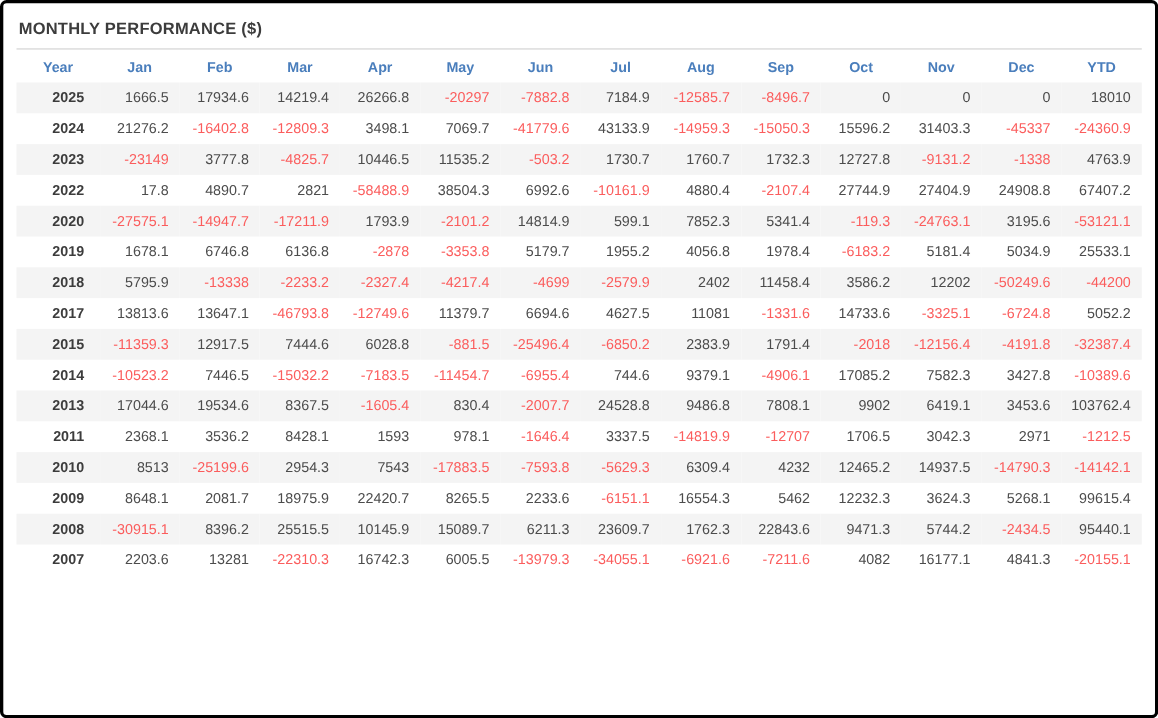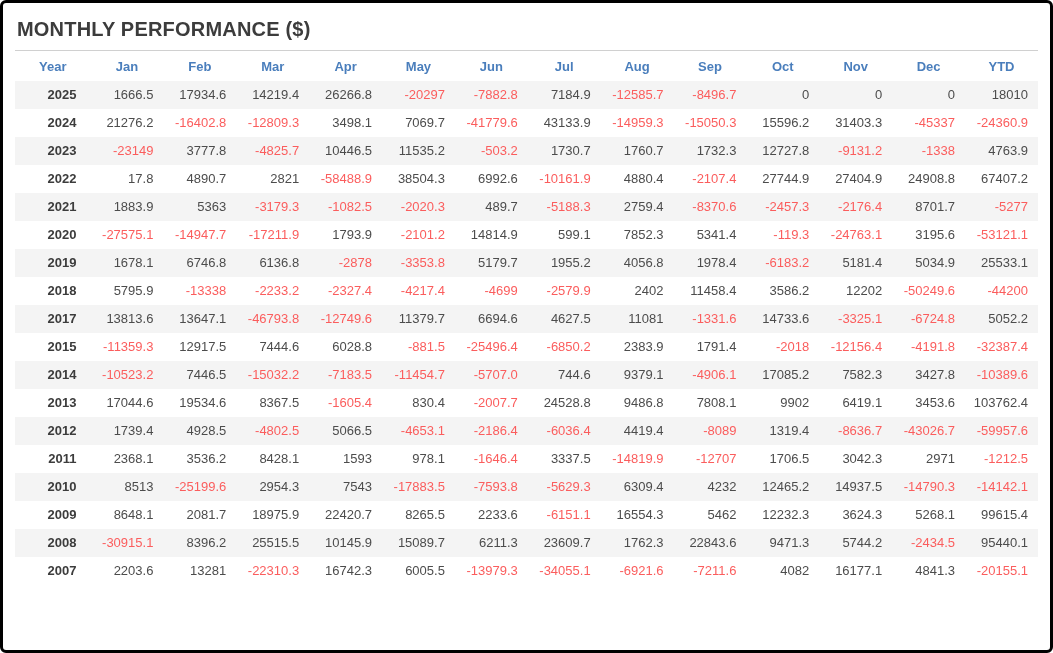--- a/index.html
+++ b/index.html
@@ -19,21 +19,21 @@
   }
   .frame{
     position:absolute;left:0;top:0;width:1053px;height:653px;
     box-sizing:border-box;
     border:3px solid var(--frame);
     border-radius:6px;
     background:#ffffff;
     padding:11px 12px 0 12px;
   }
   .title{
-    font-size:20px;font-weight:bold;color:var(--title);
+    font-size:15px;font-weight:bold;color:var(--title);
     letter-spacing:0.2px;
     padding:4px 2px 9px 2px;
   }
   .rule{
     height:0;border-top:1px solid var(--rule);
     margin:0 0 0 0;
   }
   table{
     width:100%;
     border-collapse:collapse;
@@ -146,36 +146,20 @@
           <td class="">6992.6</td>
           <td class="neg">-10161.9</td>
           <td class="">4880.4</td>
           <td class="neg">-2107.4</td>
           <td class="">27744.9</td>
           <td class="">27404.9</td>
           <td class="">24908.8</td>
           <td class="">67407.2</td>
         </tr>
         <tr>
-          <td class="year">2021</td>
-          <td class="">1883.9</td>
-          <td class="">5363</td>
-          <td class="neg">-3179.3</td>
-          <td class="neg">-1082.5</td>
-          <td class="neg">-2020.3</td>
-          <td class="">489.7</td>
-          <td class="neg">-5188.3</td>
-          <td class="">2759.4</td>
-          <td class="neg">-8370.6</td>
-          <td class="neg">-2457.3</td>
-          <td class="neg">-2176.4</td>
-          <td class="">8701.7</td>
-          <td class="neg">-5277</td>
-        </tr>
-        <tr>
           <td class="year">2020</td>
           <td class="neg">-27575.1</td>
           <td class="neg">-14947.7</td>
           <td class="neg">-17211.9</td>
           <td class="">1793.9</td>
           <td class="neg">-2101.2</td>
           <td class="">14814.9</td>
           <td class="">599.1</td>
           <td class="">7852.3</td>
           <td class="">5341.4</td>
@@ -248,21 +232,21 @@
           <td class="neg">-4191.8</td>
           <td class="neg">-32387.4</td>
         </tr>
         <tr>
           <td class="year">2014</td>
           <td class="neg">-10523.2</td>
           <td class="">7446.5</td>
           <td class="neg">-15032.2</td>
           <td class="neg">-7183.5</td>
           <td class="neg">-11454.7</td>
-          <td class="neg">-5707.0</td>
+          <td class="neg">-6955.4</td>
           <td class="">744.6</td>
           <td class="">9379.1</td>
           <td class="neg">-4906.1</td>
           <td class="">17085.2</td>
           <td class="">7582.3</td>
           <td class="">3427.8</td>
           <td class="neg">-10389.6</td>
         </tr>
         <tr>
           <td class="year">2013</td>
@@ -274,36 +258,20 @@
           <td class="neg">-2007.7</td>
           <td class="">24528.8</td>
           <td class="">9486.8</td>
           <td class="">7808.1</td>
           <td class="">9902</td>
           <td class="">6419.1</td>
           <td class="">3453.6</td>
           <td class="">103762.4</td>
         </tr>
         <tr>
-          <td class="year">2012</td>
-          <td class="">1739.4</td>
-          <td class="">4928.5</td>
-          <td class="neg">-4802.5</td>
-          <td class="">5066.5</td>
-          <td class="neg">-4653.1</td>
-          <td class="neg">-2186.4</td>
-          <td class="neg">-6036.4</td>
-          <td class="">4419.4</td>
-          <td class="neg">-8089</td>
-          <td class="">1319.4</td>
-          <td class="neg">-8636.7</td>
-          <td class="neg">-43026.7</td>
-          <td class="neg">-59957.6</td>
-        </tr>
-        <tr>
           <td class="year">2011</td>
           <td class="">2368.1</td>
           <td class="">3536.2</td>
           <td class="">8428.1</td>
           <td class="">1593</td>
           <td class="">978.1</td>
           <td class="neg">-1646.4</td>
           <td class="">3337.5</td>
           <td class="neg">-14819.9</td>
           <td class="neg">-12707</td>

